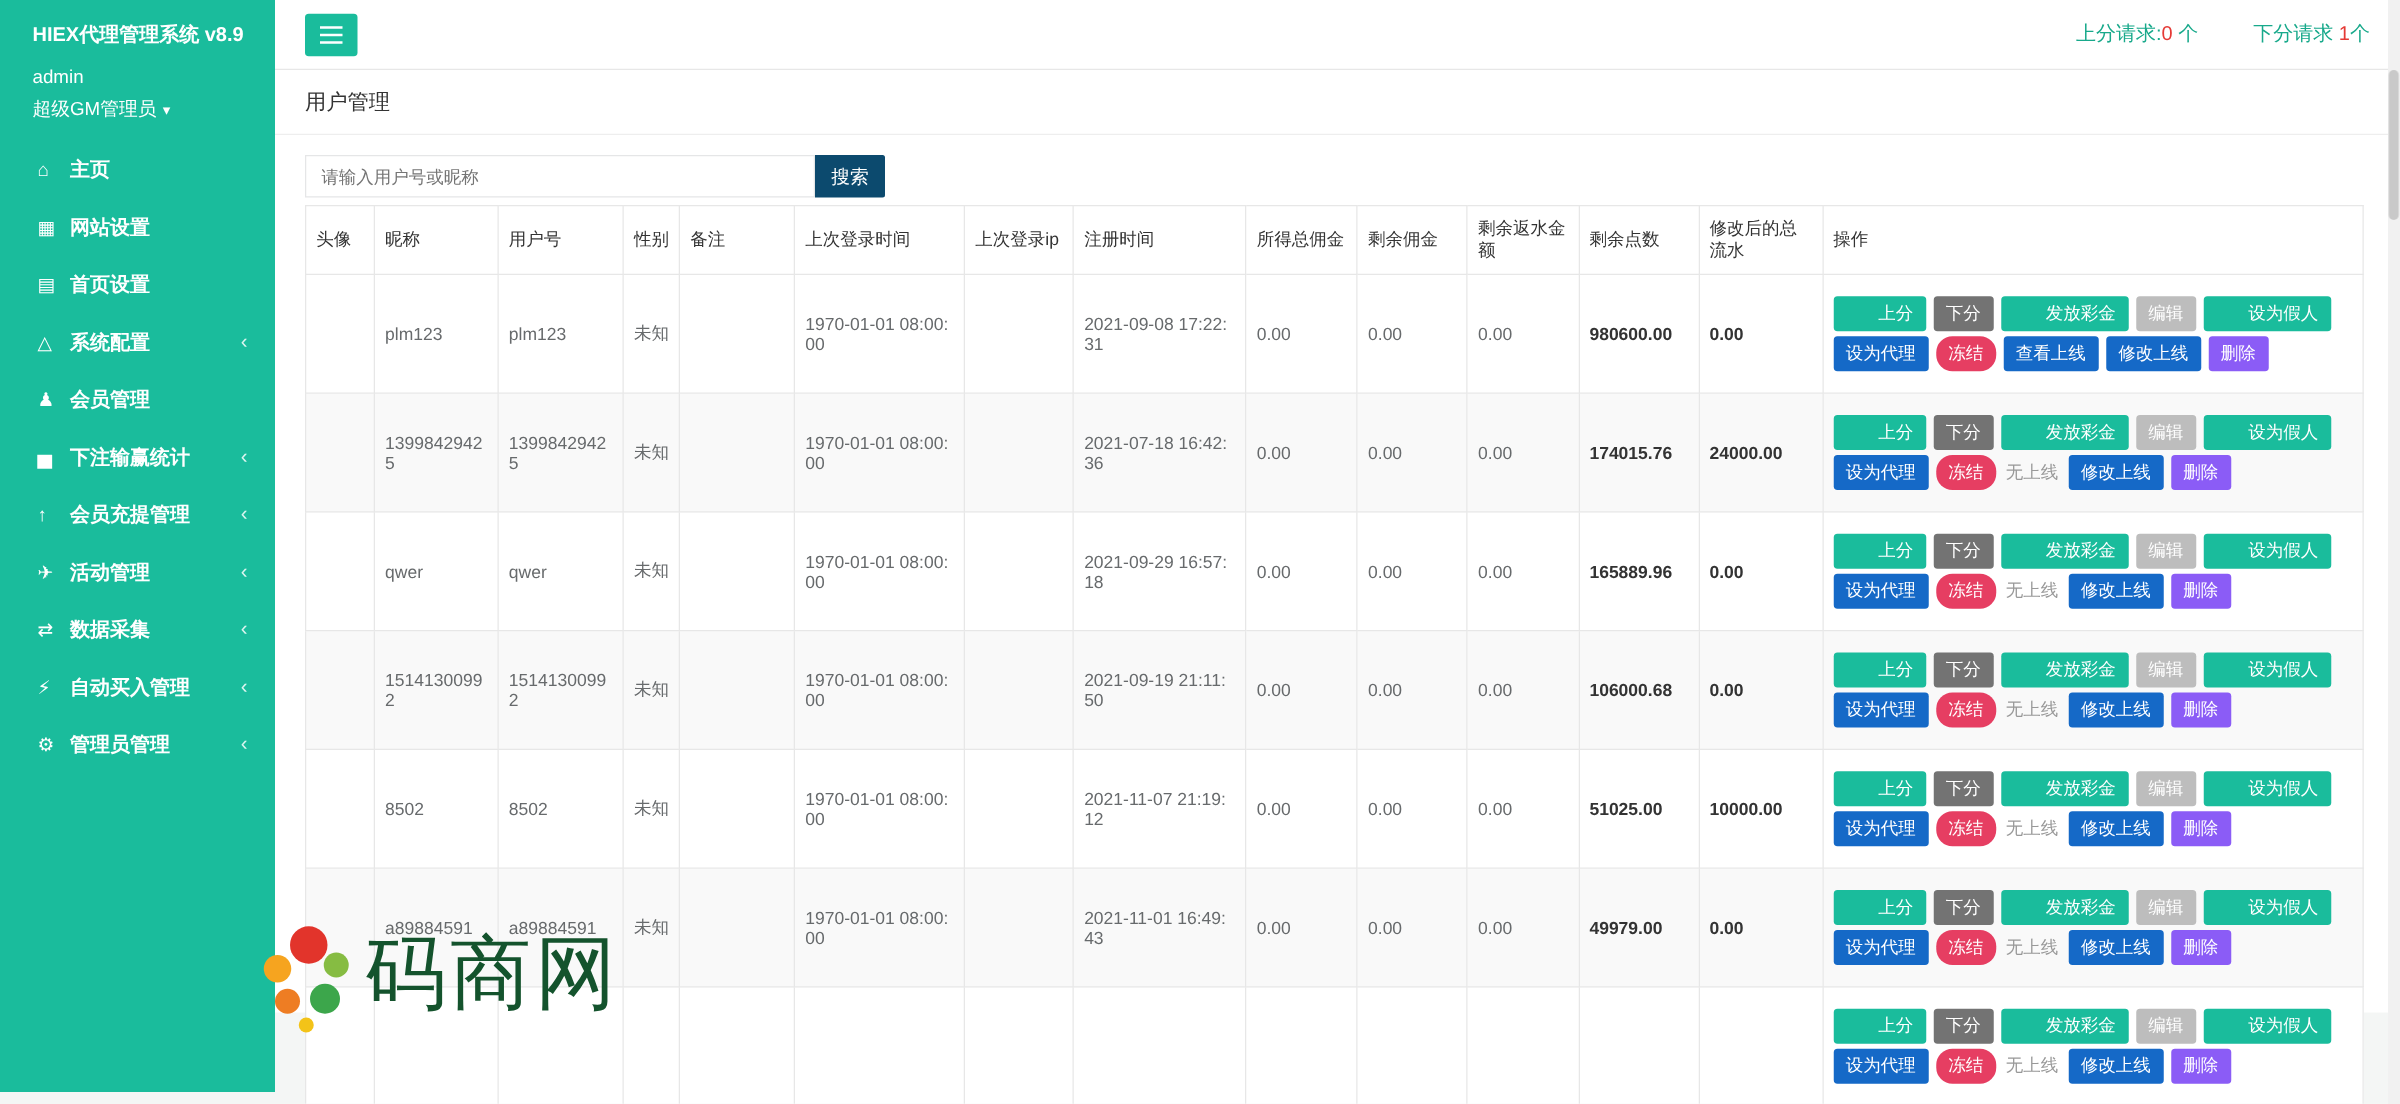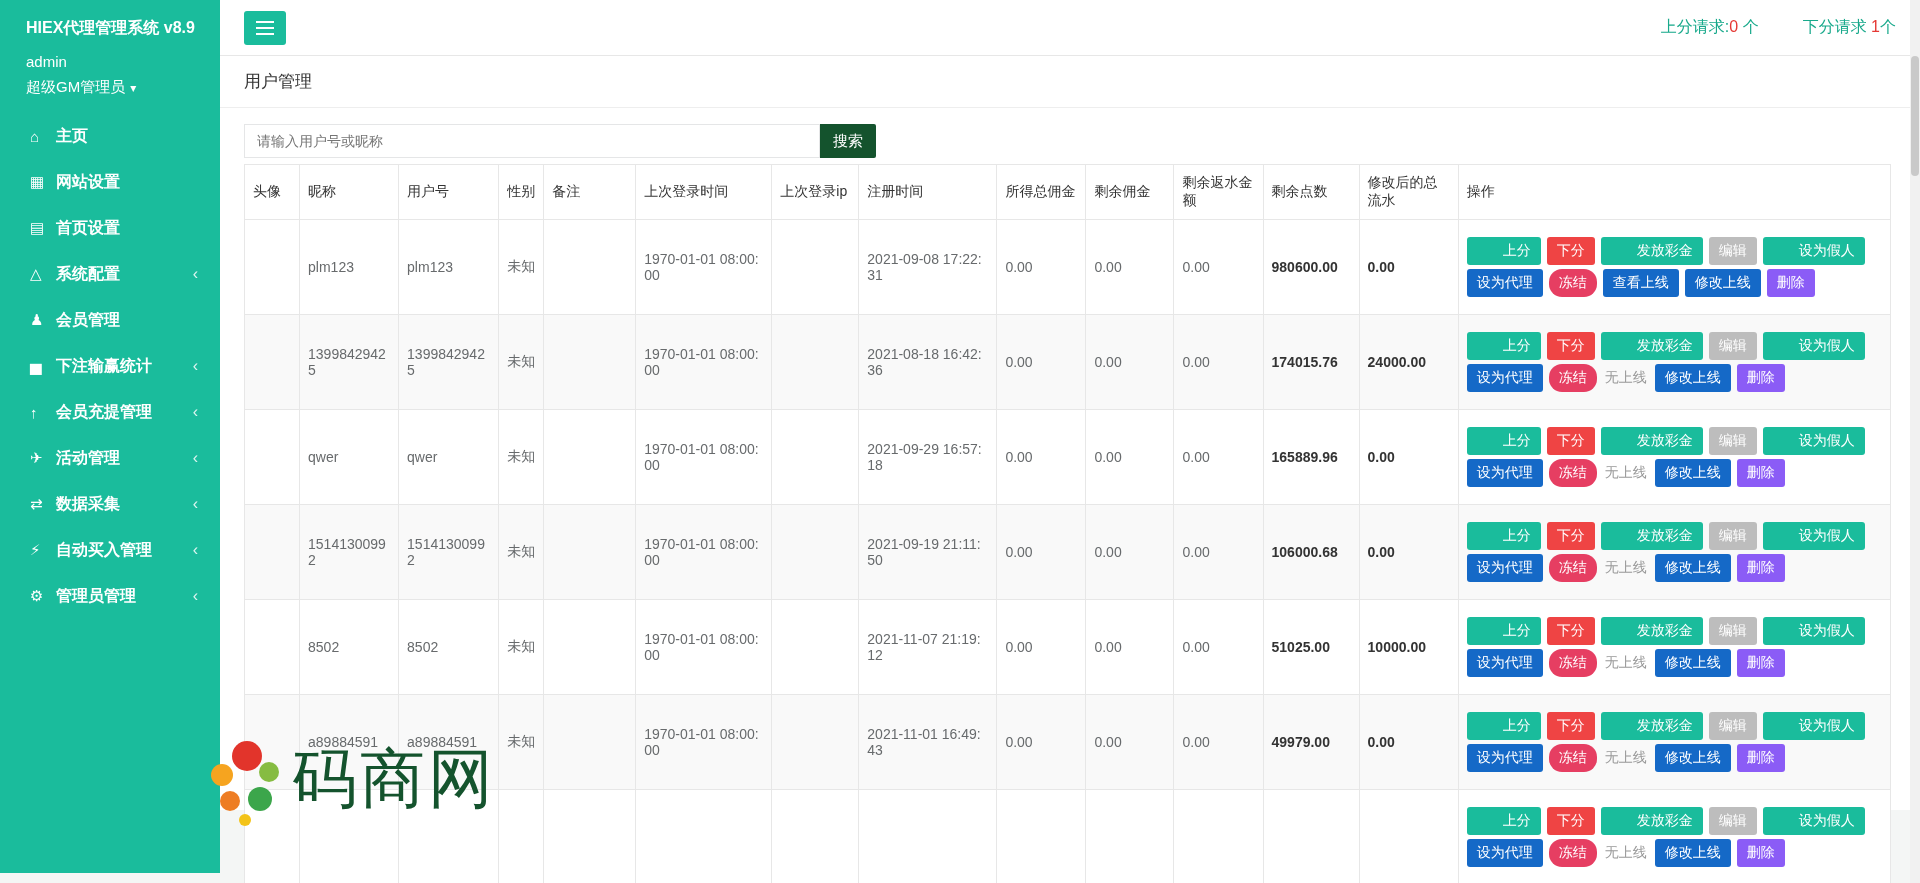--- a/index.html
+++ b/index.html
@@ -28,41 +28,41 @@
     cursor:pointer; display:flex; flex-direction:column; justify-content:center;
     align-items:center; gap:4px; }
   .hamburger i { display:block; width:18px; height:2px; background:#fff; }
   .top-right { display:flex; gap:44px; font-size:16px;margin-left:39px; }
   .req { color:#18a98b; text-decoration:none; cursor:pointer; }
   .req .count { color:#e53935; }
 
   .page-header { padding:14px 24px; border-bottom:1px solid #eeeeee;
     font-size:17px; color:#333; }
   .search-row { display:flex; margin:16px 24px 0; }
-  .search-input { width:576px; height:34px; border:1px solid #e5e6e7; padding:0 12px;
+  .search-input { width:408px; height:34px; border:1px solid #e5e6e7; padding:0 12px;
     font-size:14px; color:#676a6c; outline:none; font-family:inherit; }
-  .search-btn { height:34px; background:#14532d; color:#fff; border:none; padding:0 13px;
+  .search-btn { height:34px; background:#0c4a6e; color:#fff; border:none; padding:0 13px;
     font-size:15px; cursor:pointer; border-radius:0 2px 2px 0; font-family:inherit; }
 
   
   .user-table { margin:6px 24px 0; border-collapse:collapse; table-layout:fixed;
     width:1647px; background:#fff; }
   .user-table th, .user-table td { border:1px solid #e7e7e7; font-size:14px;
     color:#676a6c; padding:8px 8px; text-align:left; vertical-align:middle;
     word-break:break-all; }
   .user-table th { color:#333; font-weight:400; height:55px; }
   .user-table tbody tr { height:95px; }
   .user-table tbody tr:nth-child(even) { background:#f9f9f9; }
   td.bold { font-weight:700; color:#333; }
 
   .action-line { display:flex; align-items:center; gap:6px; margin:4px 0; }
   .btn { height:28px; padding:0 10px; border:none; border-radius:3px; color:#fff;
     font-size:14px; cursor:pointer; white-space:nowrap; font-family:inherit; }
   .btn-teal { background:#1abc9c;padding-left:36px; }
-  .btn-teal-light { background:#ef4444; }
+  .btn-teal-light { background:#737373; }
   .btn-gray { background:#bdbdbd; }
   .btn-blue { background:#1569c7; }
   .btn-red { background:#e63e62;border-radius:13px; }
   .btn-orange { background:#8b5cf6; }
   .no-upline { color:#999; font-size:14px; padding:0 2px; }
 
   
   .watermark { position:absolute; left:210px; top:728px; display:flex;
     align-items:center; gap:10px; z-index:60; pointer-events:none; }
   .wm-text { font-size:65px; font-weight:400; color:#14532d; letter-spacing:3px; }
@@ -227,21 +227,21 @@
           </td>
         </tr>
         <tr>
           <td></td>
           <td>13998429425</td>
           <td>13998429425</td>
           <td>未知</td>
           <td></td>
           <td>1970-01-01 08:00:00</td>
           <td></td>
-          <td>2021-08-18 16:42:36</td>
+          <td>2021-07-18 16:42:36</td>
           <td>0.00</td>
           <td>0.00</td>
           <td>0.00</td>
           <td class="bold">174015.76</td>
           <td class="bold">24000.00</td>
           <td>
             <div class="action-line">
               <button class="btn btn-teal">上分</button>
               <button class="btn btn-teal-light">下分</button>
               <button class="btn btn-teal">发放彩金</button>

